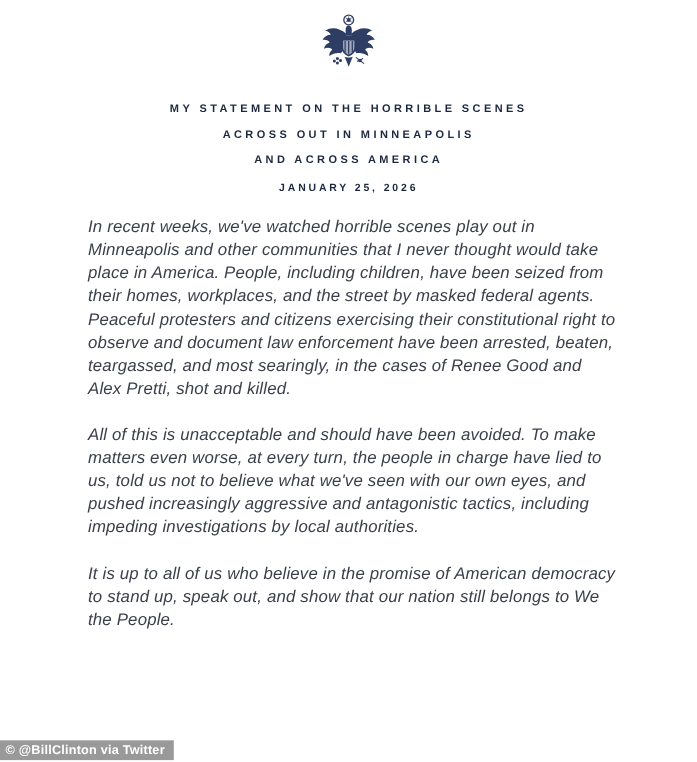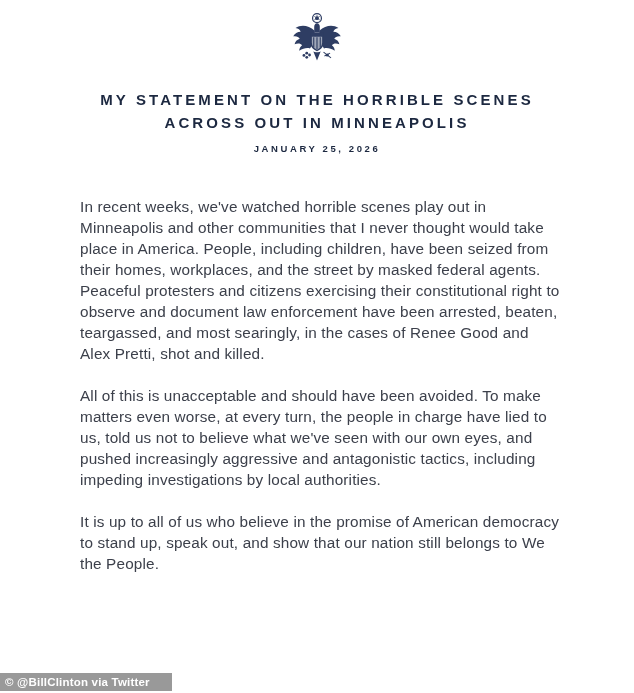--- a/index.html
+++ b/index.html
@@ -29,52 +29,52 @@
   .header {
     position: absolute;
     top: 88px;
     left: 0;
     width: 100%;
     text-align: center;
   }
   .title-line {
     color: #1c2840;
     font-weight: bold;
-    font-size: 15px;
+    font-size: 10px;
     letter-spacing: 3.1px;
     line-height: 23px;
   }
   .date-line {
     margin-top: 9px;
     color: #1c2840;
     font-weight: bold;
     font-size: 9.5px;
     letter-spacing: 2.6px;
   }
   .statement {
     position: absolute;
     top: 196px;
     left: 80px;
     width: 482px;
     color: #3c404b;
     font-size: 15.3px;
     line-height: 21px;
     letter-spacing: 0.15px;
   }
-  .statement p { margin-bottom: 21px; }
+  .statement p { margin-bottom: 21px; font-style: italic; }
   .statement p:last-child { margin-bottom: 0; }
   .credit-bar {
     position: absolute;
     left: 0;
     bottom: 2px;
     background: rgba(130, 130, 130, 0.82);
     color: #ffffff;
     font-weight: bold;
     font-size: 11.5px;
-    padding: 3px 22px 3px 5px;
+    padding: 3px 8px 3px 5px;
     letter-spacing: 0.2px;
   }
 </style>
 </head>
 <body>
 
 <div class="page">
 
   <div class="seal-wrap">
     <span>
@@ -118,20 +118,21 @@
           </g>
           <circle cx="82" cy="92" r="3.4"></circle>
         </g>
       </svg>
     </span>
   </div>
 
   <div class="header">
     <div class="title-line">MY STATEMENT ON THE HORRIBLE SCENES</div>
     <div class="title-line">ACROSS OUT IN MINNEAPOLIS</div>
+    <div class="title-line">AND ACROSS AMERICA</div>
     <div class="date-line">JANUARY 25, 2026</div>
   </div>
 
   <div class="statement">
     <p>In recent weeks, we've watched horrible scenes play out in Minneapolis and other communities that I never thought would take place in America.  People, including children, have been seized from their homes, workplaces, and the street by masked federal agents.  Peaceful protesters and citizens exercising their constitutional right to observe and document law enforcement have been arrested, beaten, teargassed, and most searingly, in the cases of Renee Good and Alex Pretti, shot and killed.</p>
     <p>All of this is unacceptable and should have been avoided. To make matters even worse, at every turn, the people in charge have lied to us, told us not to believe what we've seen with our own eyes, and pushed increasingly aggressive and antagonistic tactics, including impeding investigations by local authorities.</p>
     <p>It is up to all of us who believe in the promise of American democracy to stand up, speak out, and show that our nation still belongs to We the People.</p>
   </div>
 
   <div class="credit-bar">© @BillClinton via Twitter</div>

